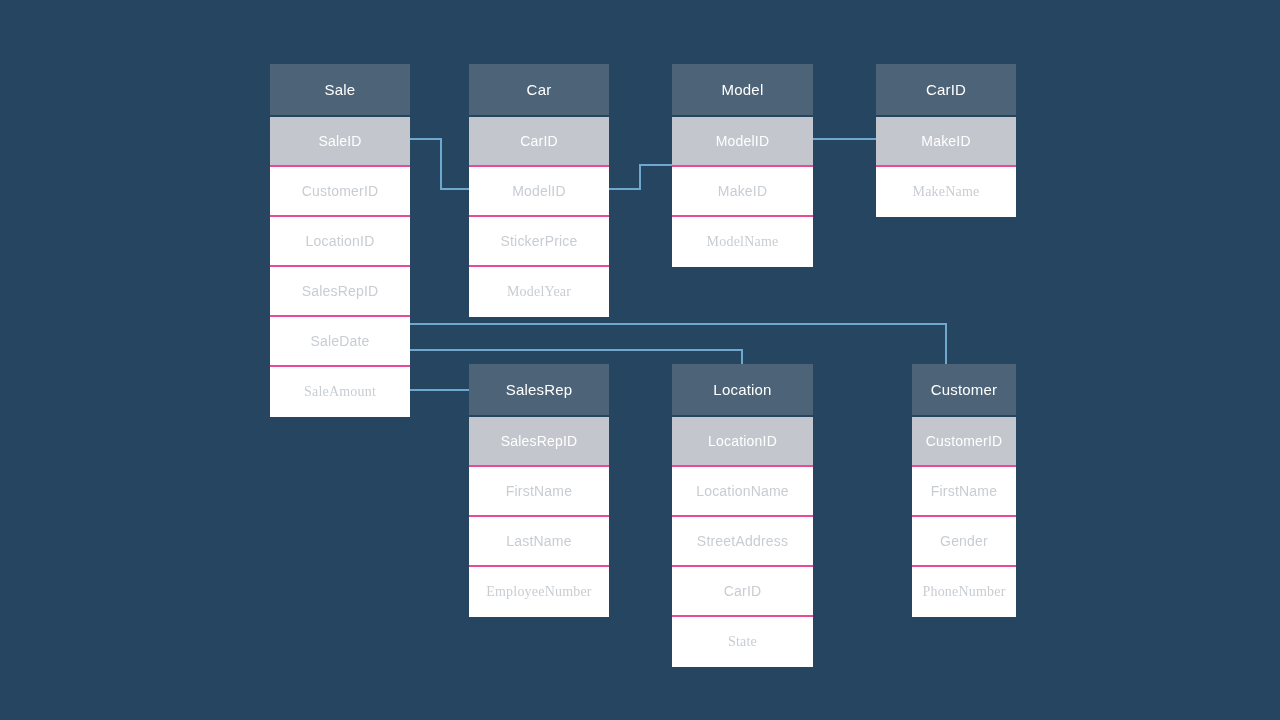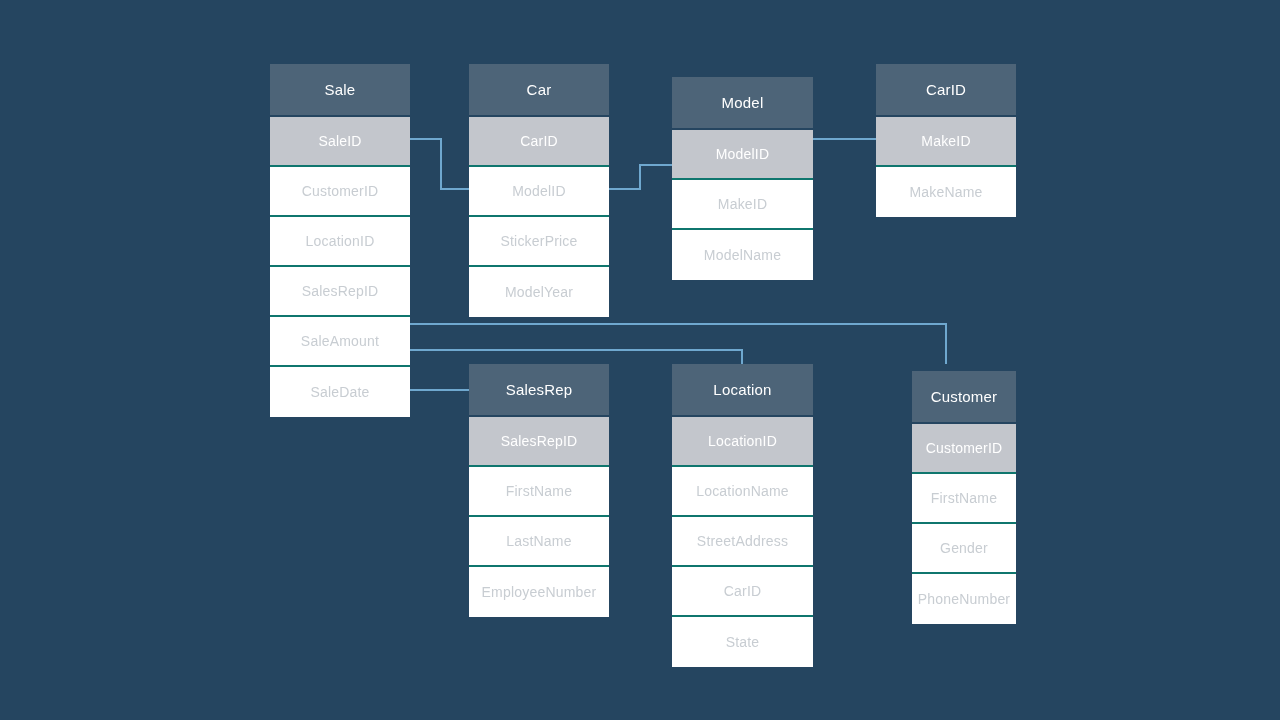--- a/index.html
+++ b/index.html
@@ -49,25 +49,26 @@
   }
   .field {
     height: 50px;
     background: #ffffff;
     color: #c8cdd2;
     font-size: 14px;
     display: flex;
     align-items: center;
     justify-content: center;
     box-sizing: border-box;
-    border-bottom: 2px solid #0f766e;
+    border-bottom: 2px solid #ec4899;
     letter-spacing: 0.2px;
   }
   .field:last-child {
     border-bottom: none;
+    font-family: Liberation Serif, serif;
   }
   .field.pk {
     background: #c3c6cc;
     color: #ffffff;
   }
 </style>
 </head>
 <body>
 
 <div id="canvas">
@@ -84,34 +85,34 @@
   </svg>
 
   <div id="entity-layer">
       <div class="entity" style="left: 270px; top: 36px; width: 140px;">
         <div class="entity-header">Sale</div>
         <div class="entity-fields">
           <div class="field pk">SaleID</div>
           <div class="field">CustomerID</div>
           <div class="field">LocationID</div>
           <div class="field">SalesRepID</div>
+          <div class="field">SaleDate</div>
           <div class="field">SaleAmount</div>
-          <div class="field">SaleDate</div>
         </div>
       </div>
       <div class="entity" style="left: 469px; top: 36px; width: 140px;">
         <div class="entity-header">Car</div>
         <div class="entity-fields">
           <div class="field pk">CarID</div>
           <div class="field">ModelID</div>
           <div class="field">StickerPrice</div>
           <div class="field">ModelYear</div>
         </div>
       </div>
-      <div class="entity" style="left: 672px; top: 49px; width: 141px;">
+      <div class="entity" style="left: 672px; top: 36px; width: 141px;">
         <div class="entity-header">Model</div>
         <div class="entity-fields">
           <div class="field pk">ModelID</div>
           <div class="field">MakeID</div>
           <div class="field">ModelName</div>
         </div>
       </div>
       <div class="entity" style="left: 876px; top: 36px; width: 140px;">
         <div class="entity-header">CarID</div>
         <div class="entity-fields">
@@ -131,21 +132,21 @@
       <div class="entity" style="left: 672px; top: 336px; width: 141px;">
         <div class="entity-header">Location</div>
         <div class="entity-fields">
           <div class="field pk">LocationID</div>
           <div class="field">LocationName</div>
           <div class="field">StreetAddress</div>
           <div class="field">CarID</div>
           <div class="field">State</div>
         </div>
       </div>
-      <div class="entity" style="left: 876px; top: 343px; width: 140px; padding-left: 36px;">
+      <div class="entity" style="left: 876px; top: 336px; width: 140px; padding-left: 36px;">
         <div class="entity-header">Customer</div>
         <div class="entity-fields">
           <div class="field pk">CustomerID</div>
           <div class="field">FirstName</div>
           <div class="field">Gender</div>
           <div class="field">PhoneNumber</div>
         </div>
       </div>
     </div>
 

